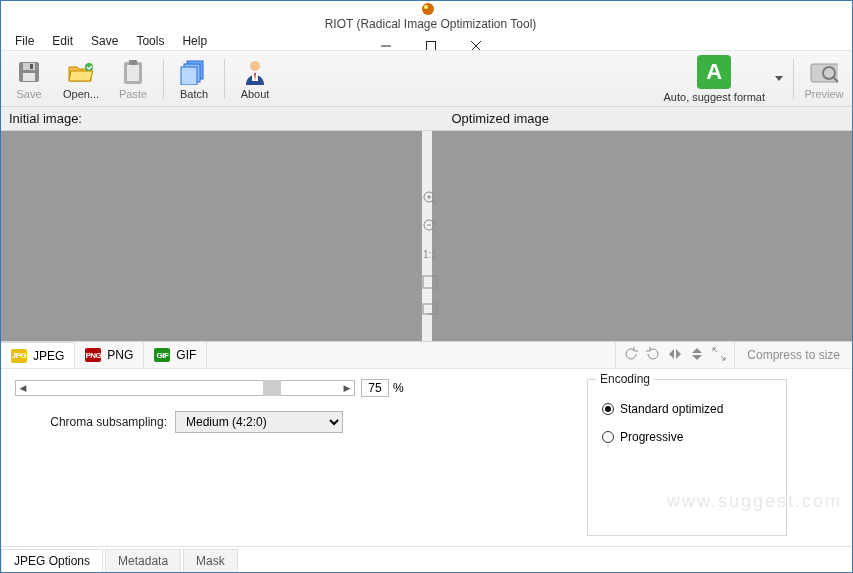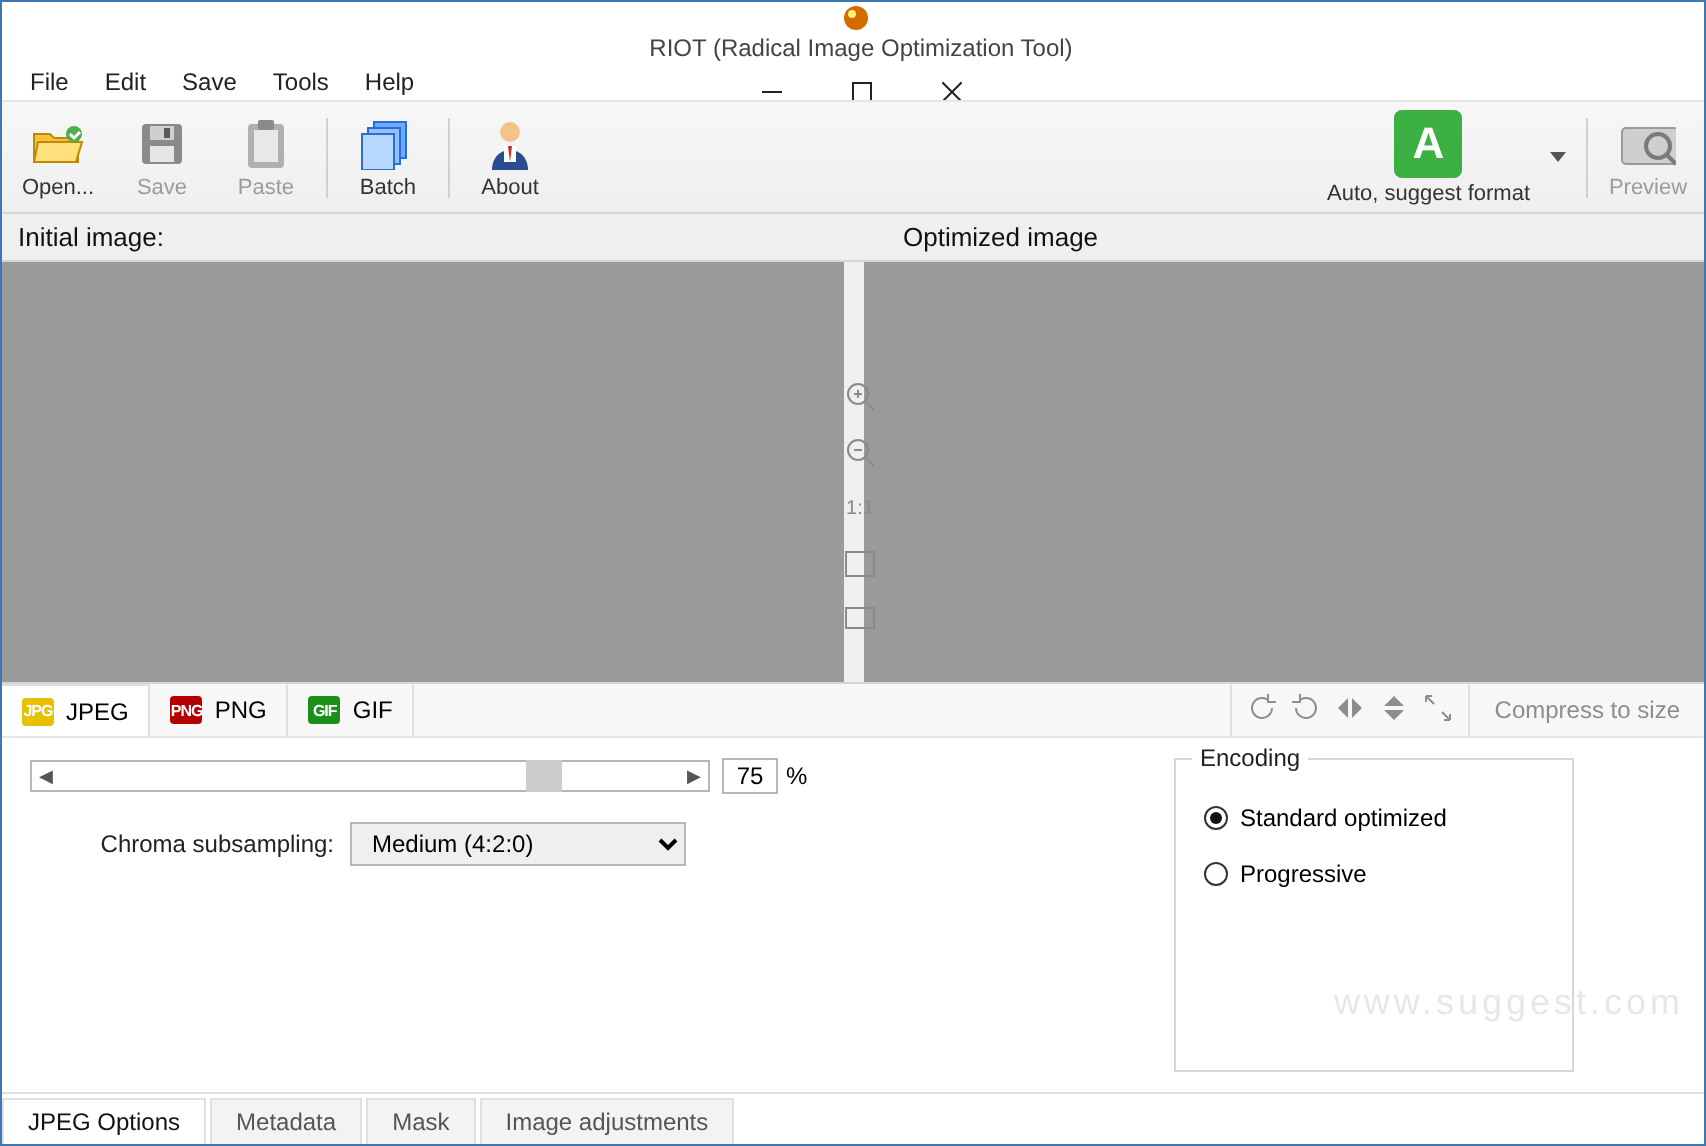--- a/index.html
+++ b/index.html
@@ -94,41 +94,41 @@
 
 <div class="menubar">
   <span class="menu-item">File</span>
   <span class="menu-item">Edit</span>
   <span class="menu-item">Save</span>
   <span class="menu-item">Tools</span>
   <span class="menu-item">Help</span>
 </div>
 
 <div class="toolbar">
+  <div class="tbtn disabled">
+    <span class="ic">
+      <svg width="24" height="24">
+          <rect x="2" y="2" width="20" height="20" rx="2" fill="#8a8a8a"></rect>
+          <rect x="6" y="3" width="12" height="7" fill="#cfcfcf"></rect>
+          <rect x="6" y="13" width="12" height="8" fill="#e6e6e6"></rect>
+          <rect x="13" y="4" width="3" height="5" fill="#5a5a5a"></rect>
+        </svg>
+    </span>
+    <span class="lbl">Save</span>
+  </div>
   <div class="tbtn">
     <span class="ic">
       <svg width="28" height="22">
           <path d="M2 6h8l2 2h12v12H2z" fill="#f6c044" stroke="#c08a00"></path>
           <path d="M4 10h22l-3 10H2z" fill="#ffe07a" stroke="#c08a00"></path>
           <circle cx="22" cy="6" r="4" fill="#4caf50"></circle>
           <path d="M20 6l2 2 3-3" stroke="#fff" fill="none" stroke-width="1.5"></path>
         </svg>
     </span>
     <span class="lbl">Open...</span>
-  </div>
-  <div class="tbtn disabled">
-    <span class="ic">
-      <svg width="24" height="24">
-          <rect x="2" y="2" width="20" height="20" rx="2" fill="#8a8a8a"></rect>
-          <rect x="6" y="3" width="12" height="7" fill="#cfcfcf"></rect>
-          <rect x="6" y="13" width="12" height="8" fill="#e6e6e6"></rect>
-          <rect x="13" y="4" width="3" height="5" fill="#5a5a5a"></rect>
-        </svg>
-    </span>
-    <span class="lbl">Save</span>
   </div>
   <div class="tbtn disabled">
     <span class="ic">
       <svg width="22" height="26">
           <rect x="2" y="3" width="18" height="22" rx="2" fill="#b0b0b0"></rect>
           <rect x="5" y="6" width="12" height="16" fill="#e8e8e8"></rect>
           <rect x="7" y="1" width="8" height="5" rx="1" fill="#8a8a8a"></rect>
         </svg>
     </span>
     <span class="lbl">Paste</span>
@@ -289,14 +289,13 @@
       <span>Progressive</span>
     </div>
   </div>
   <div class="watermark">www.suggest.com</div>
 </div>
 
 <div class="subtabs">
   <div class="stab active">JPEG Options</div>
   <div class="stab">Metadata</div>
   <div class="stab">Mask</div>
-  <div class="stab">Image adjustments</div>
 </div>
 
 </body></html>

